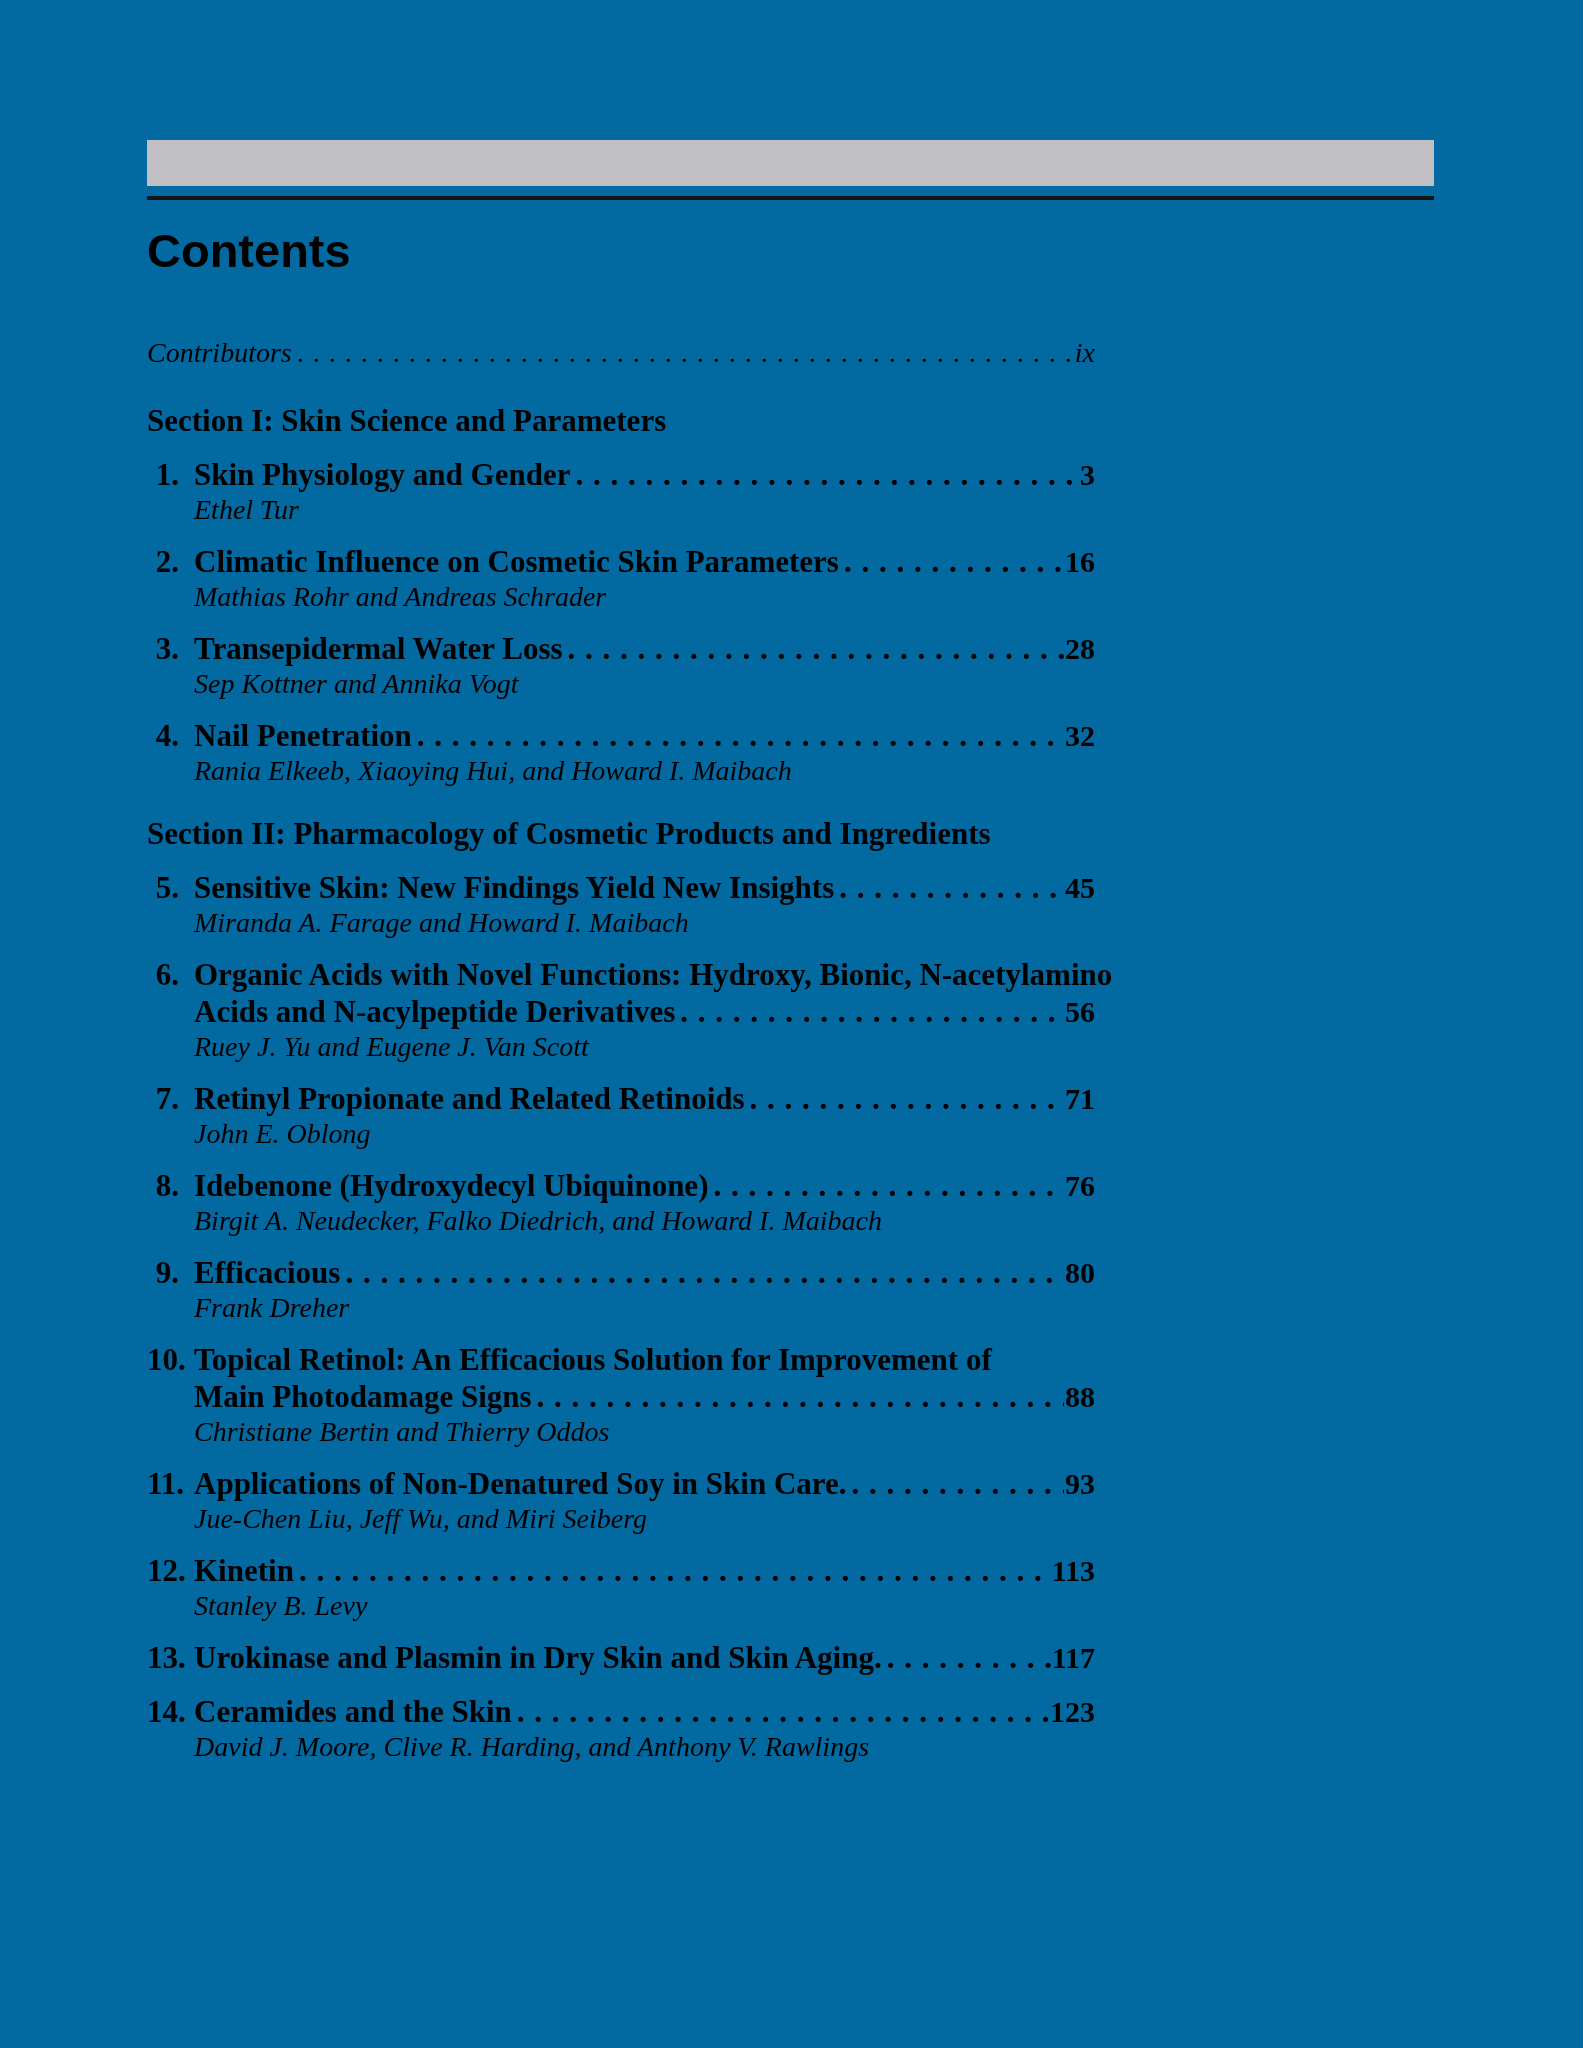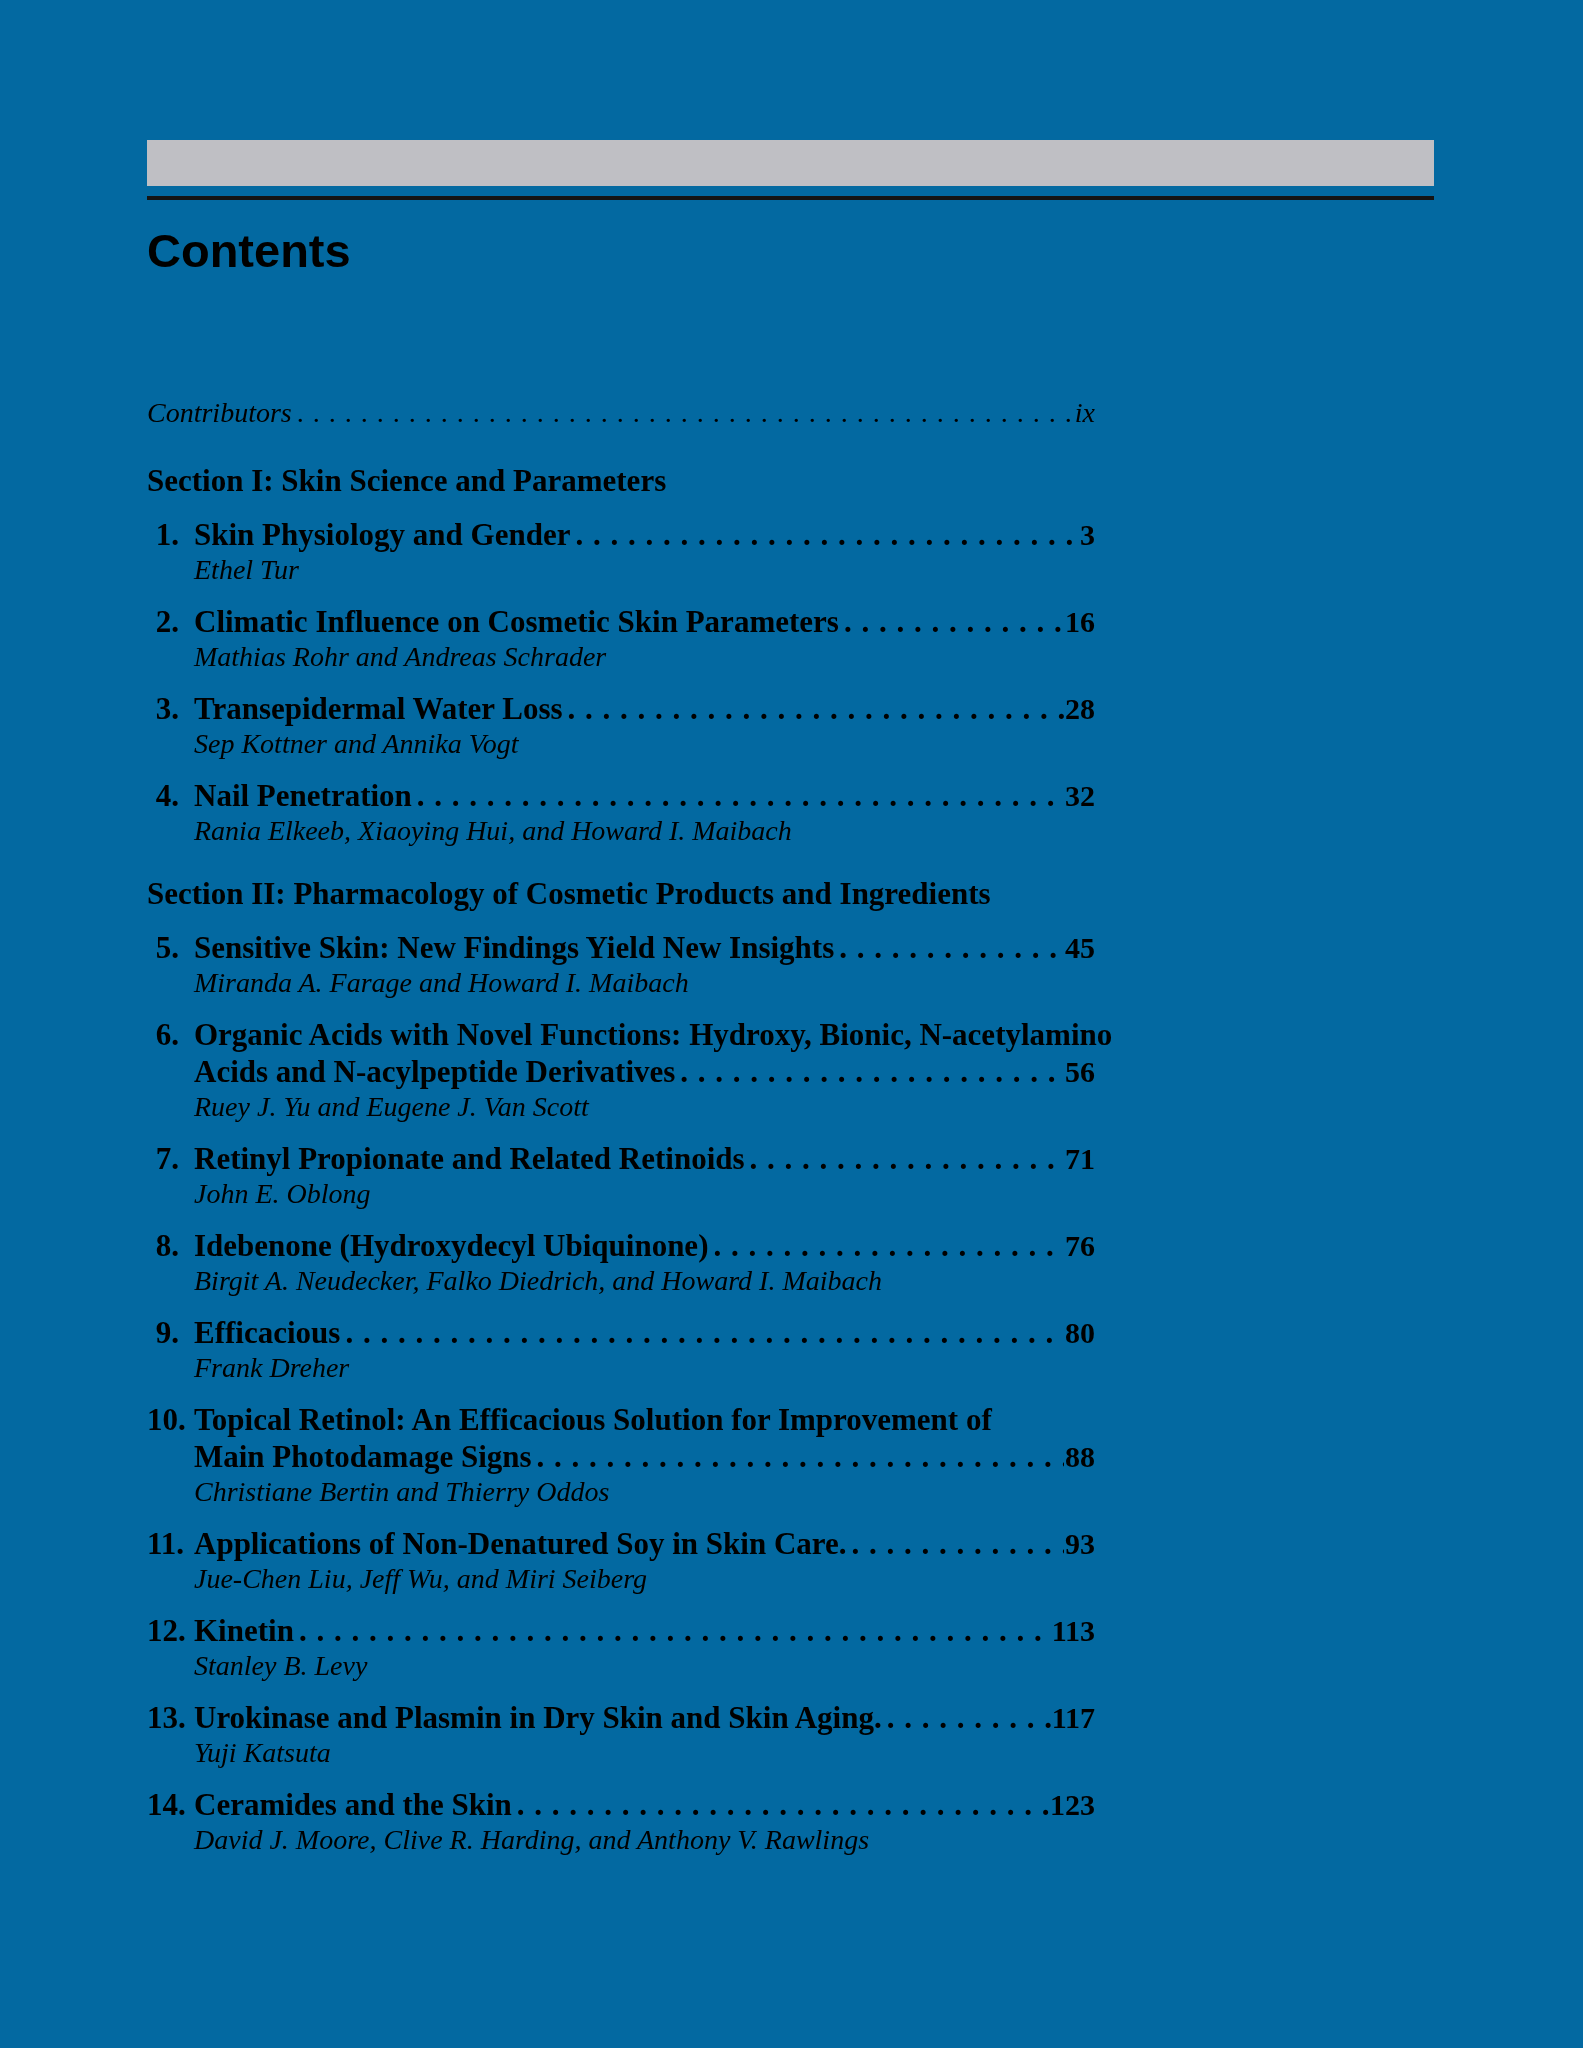--- a/index.html
+++ b/index.html
@@ -29,21 +29,21 @@
   h1.doc-title {
     margin: 24px 0 0 0;
     font-family: "Liberation Sans", "DejaVu Sans", sans-serif;
     font-weight: bold;
     font-size: 47px;
     line-height: 54px;
     letter-spacing: 0px;
     color: #000;
   }
 
-  .toc-col { width: 948px; margin-top: 118px; }
+  .toc-col { width: 948px; margin-top: 58px; }
 
   .row { display: flex; align-items: baseline; }
 
   .contrib-row {
     font-style: italic;
     font-size: 28px;
     line-height: 34px;
     margin-bottom: 32px;
   }
   .contrib-page { font-size: 28px; flex: none; }
@@ -268,21 +268,20 @@
   </div>
 
   <div class="entry">
     <div class="entry-num">13.</div>
     <div class="entry-body">
               <div class="title-line">
                 <span class="title-text">Urokinase and Plasmin in Dry Skin and Skin Aging.</span>
                 <span class="leader bold-dots"></span>
                 <span class="page-num">117</span>
               </div>
-              <div class="entry-authors">Yuji Katsuta</div>
             </div>
   </div>
 
   <div class="entry">
     <div class="entry-num">14.</div>
     <div class="entry-body">
               <div class="title-line">
                 <span class="title-text">Ceramides and the Skin</span>
                 <span class="leader bold-dots"></span>
                 <span class="page-num">123</span>

